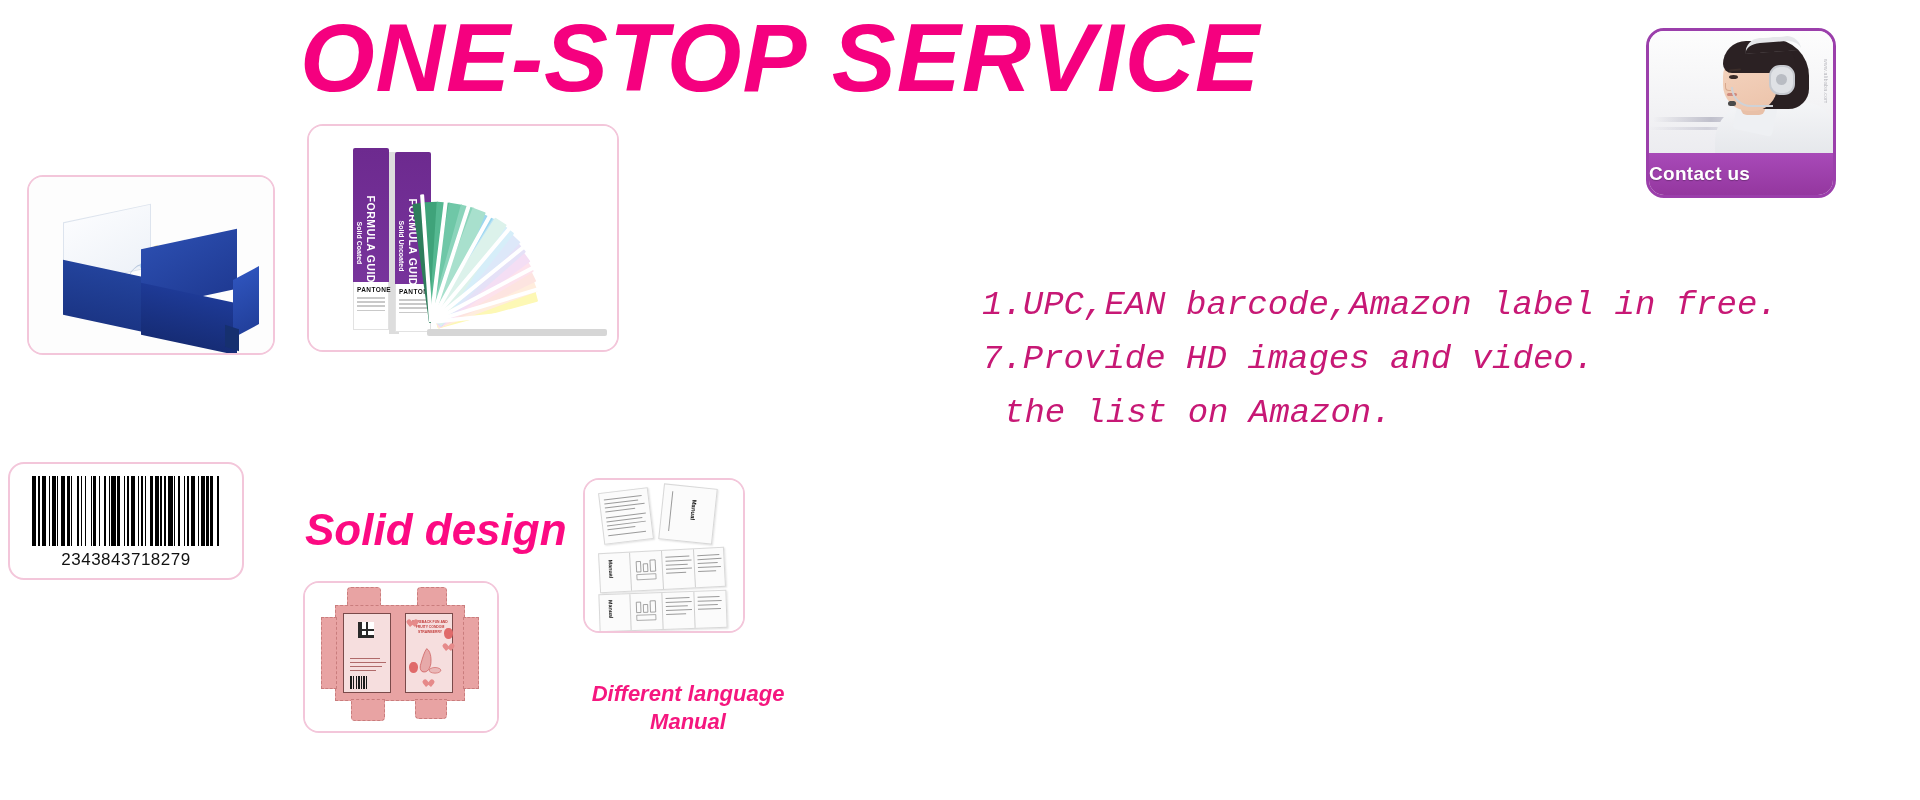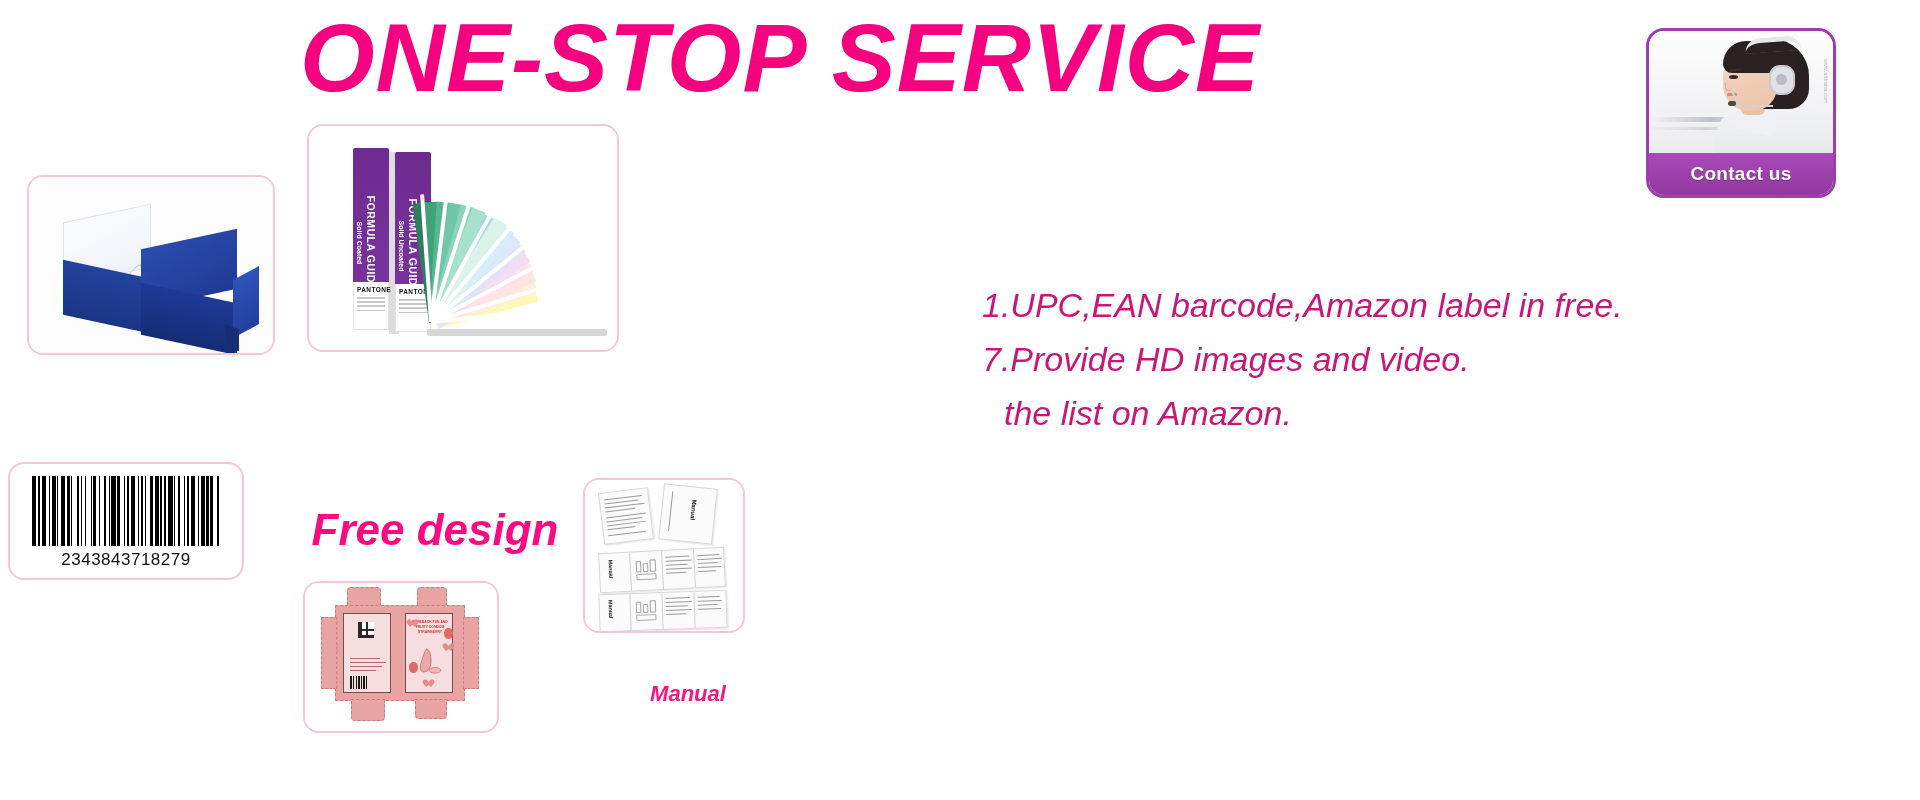--- a/index.html
+++ b/index.html
@@ -185,21 +185,21 @@
     position:absolute;left:558px;top:680px;width:260px;
     text-align:center;font-size:22px;font-weight:bold;font-style:italic;
     color:#f5177f;line-height:1.25;
   }
 
   
   .list{
     position:absolute;left:960px;top:288px;width:720px;
     color:#c71875;font-style:italic;font-size:34px;line-height:1.0;
   }
-  .li{white-space:nowrap;margin-bottom:20px;}
+  .li{white-space:nowrap;margin-bottom:20px;font-family:Liberation Mono, monospace;}
   .li-1{margin-left:22px;}
   .li-2{margin-left:22px;}
   .li-3{margin-left:22px;margin-bottom:6px;}
   .li-3b{margin-left:44px;margin-bottom:14px;}
   .li-4{margin-left:4px;margin-bottom:0;}
 
   
   .contact{
     position:absolute;left:1646px;top:28px;width:190px;height:170px;
     border:3px solid #9b3fab;border-radius:18px;overflow:hidden;
@@ -229,21 +229,21 @@
   .p-band{position:absolute;left:96px;top:6px;width:56px;height:10px;border-top:5px solid #e6e7ea;border-radius:30px 30px 0 0;transform:rotate(-4deg);}
   .p-cup{position:absolute;left:120px;top:34px;width:22px;height:26px;background:#dfe1e5;border:2px solid #c6c9cf;border-radius:11px;}
   .p-cup:after{content:"";position:absolute;left:5px;top:7px;width:11px;height:11px;border-radius:50%;background:#b9bcc3;}
   .p-boom{position:absolute;left:82px;top:56px;width:40px;height:18px;border-bottom:2.2px solid #cfd2d7;border-left:2.2px solid #cfd2d7;border-radius:0 0 0 22px;}
   .p-mic{position:absolute;left:79px;top:70px;width:8px;height:5px;background:#4a4a4a;border-radius:3px;}
   .wm{position:absolute;right:4px;top:28px;font-size:5px;color:#b7b7bd;
       writing-mode:vertical-rl;letter-spacing:.4px;}
   .contact-bar{
     position:absolute;left:0;right:0;bottom:0;height:42px;
     background:linear-gradient(180deg,#a84ab8 0%,#94379f 100%);
-    display:flex;align-items:center;justify-content:center;
+    display:flex;align-items:center;
   }
   .contact-bar span{
     color:#ffffff;font-size:19px;font-weight:bold;letter-spacing:.3px;
     text-shadow:0 1px 1px rgba(0,0,0,.25);
   }
 </style>
 </head>
 <body>
 
 <div class="stage">
@@ -474,21 +474,21 @@
         <span style="width: 3.2px; background: rgb(0, 0, 0);"></span>
         <span style="width: 1.6px; background: transparent;"></span>
         <span style="width: 3.2px; background: rgb(0, 0, 0);"></span>
         <span style="width: 4.8px; background: transparent;"></span>
         <span style="width: 1.6px; background: rgb(0, 0, 0);"></span>
         <span style="width: 1.6px; background: transparent;"></span>
       </div>
     <div class="barcode-num">2343843718279</div>
   </div>
 
-  <div class="free-design">Free design</div>
+  <div class="free-design">Solid design</div>
 
   <div class="card c-dieline">
     <div class="dieline-scene">
 
       <div class="dl" style="left:42px;top:4px;width:34px;height:22px;border-radius:4px 4px 0 0;"></div>
       <div class="dl" style="left:112px;top:4px;width:30px;height:20px;border-radius:4px 4px 0 0;"></div>
       <div class="dl" style="left:30px;top:22px;width:130px;height:96px;"></div>
       <div class="dl" style="left:16px;top:34px;width:16px;height:72px;"></div>
       <div class="dl" style="left:158px;top:34px;width:16px;height:72px;"></div>
       <div class="dl" style="left:46px;top:116px;width:34px;height:22px;border-radius:0 0 4px 4px;"></div>
@@ -594,20 +594,21 @@
           <rect x="3" y="3" width="5" height="12" fill="none" stroke="#8c8c8c" stroke-width=".9"></rect>
           <rect x="11" y="6" width="5" height="9" fill="none" stroke="#8c8c8c" stroke-width=".9"></rect>
           <rect x="19" y="2" width="6" height="13" fill="none" stroke="#8c8c8c" stroke-width=".9"></rect>
           <rect x="3" y="18" width="22" height="6" fill="none" stroke="#8c8c8c" stroke-width=".8"></rect>
         </svg>
       </div>
     </div>
   </div>
 
   <div class="manual-cap">
+    <div>Different language</div>
     <div>Manual</div>
   </div>
 
   <div class="list">
     <div class="li li-1">1.UPC,EAN barcode,Amazon label in free.</div>
     <div class="li li-2">7.Provide HD images and video.</div>
     <div class="li li-3b">the list on Amazon.</div>
   </div>
 
   <div class="contact">

